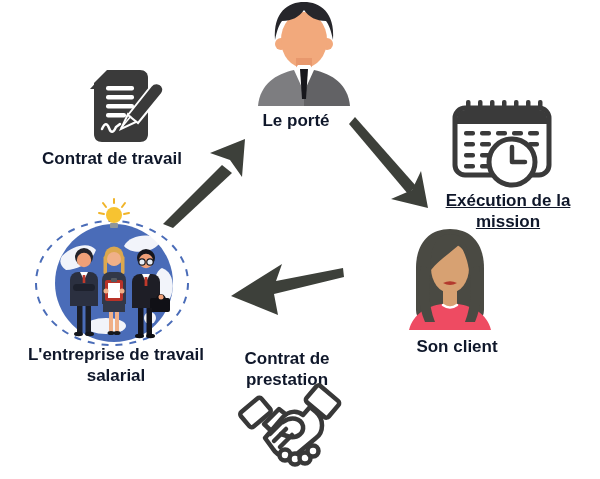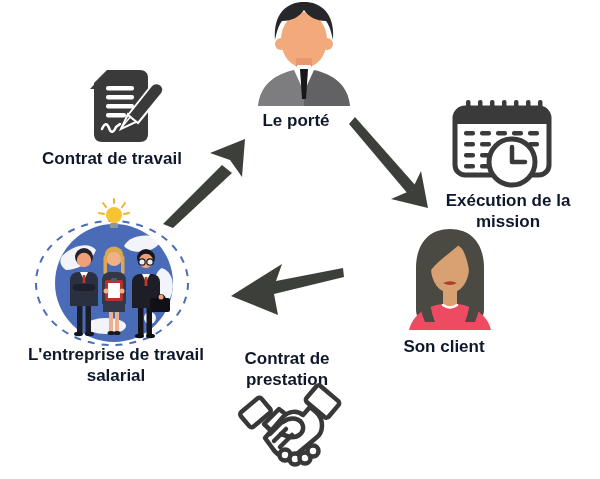--- a/index.html
+++ b/index.html
@@ -88,38 +88,38 @@
             <rect x="78" y="43" width="11" height="4.5" rx="2"></rect>
           <rect x="14" y="54" width="11" height="4.5" rx="2"></rect>
             <rect x="30" y="54" width="11" height="4.5" rx="2"></rect>
           <rect x="14" y="65" width="11" height="4.5" rx="2"></rect>
             <rect x="30" y="65" width="11" height="4.5" rx="2"></rect>
         </g>
         <circle cx="62" cy="63" r="23" fill="#ffffff" stroke="#3a3a3a" stroke-width="5"></circle>
         <path d="M62,63 L62,48 M62,63 L75,63" stroke="#3a3a3a" stroke-width="4.5" stroke-linecap="round" fill="none"></path>
       </svg>
     </div>
-    <div class="label" style="left:432px; top:190px; width:152px;">Exécution de la mission</div>
+    <div class="label" style="left:432px; top:190px; width:152px;text-decoration:underline;">Exécution de la mission</div>
   </div>
 
   <div>
     <div class="icon" style="left:397px; top:226px;">
       <svg width="106" height="104" viewBox="0 0 106 104">
         <path d="M53,3 C30,3 19,20 19,42 L19,84 C19,93 26,99 35,99 L71,99 C80,99 87,93 87,84 L87,42 C87,20 76,3 53,3 Z" fill="#4a4a43"></path>
         <path d="M12,104 C16,88 30,80 45,78 L61,78 C76,80 90,88 94,104 Z" fill="#ee4b62"></path>
         <path d="M24,40 C20,60 21,80 28,96 L38,96 C31,78 31,58 34,42 Z" fill="#4a4a43"></path>
         <path d="M82,40 C86,60 85,80 78,96 L68,96 C75,78 75,58 72,42 Z" fill="#4a4a43"></path>
         <rect x="46" y="60" width="14" height="20" fill="#d7a172"></rect>
         <path d="M46,79 q7,5 14,0" stroke="#ffffff" stroke-width="2.5" fill="none" stroke-linecap="round"></path>
         <ellipse cx="53" cy="42" rx="19" ry="25" fill="#d7a172"></ellipse>
         <path d="M34,44 C32,18 42,8 53,8 C66,8 73,18 72,44 C70,32 67,26 63,18 C52,28 42,34 34,44 Z" fill="#4a4a43"></path>
         <path d="M46,57 q7,-3.5 14,0 q-7,4 -14,0" fill="#b33a2e"></path>
       </svg>
     </div>
-    <div class="label" style="left:389px; top:336px; width:110px;">Son client</div>
+    <div class="label" style="left:402px; top:336px; width:110px;">Son client</div>
   </div>
 
   <div>
     <div class="icon" style="left:34px; top:198px;">
       <svg width="162" height="150" viewBox="0 0 162 150">
         <ellipse cx="78" cy="85" rx="76" ry="62" fill="none" stroke="#4a6cb8" stroke-width="2" stroke-dasharray="7 7"></ellipse>
         <circle cx="80" cy="85" r="59" fill="#4a6cb8"></circle>
         <g fill="#ffffff" opacity="0.93">
           <path d="M28,58 C40,46 56,44 62,52 C58,64 44,72 32,72 C26,68 25,63 28,58 Z"></path>
           <path d="M90,48 C96,36 120,34 126,44 C122,54 98,58 90,48 Z"></path>

